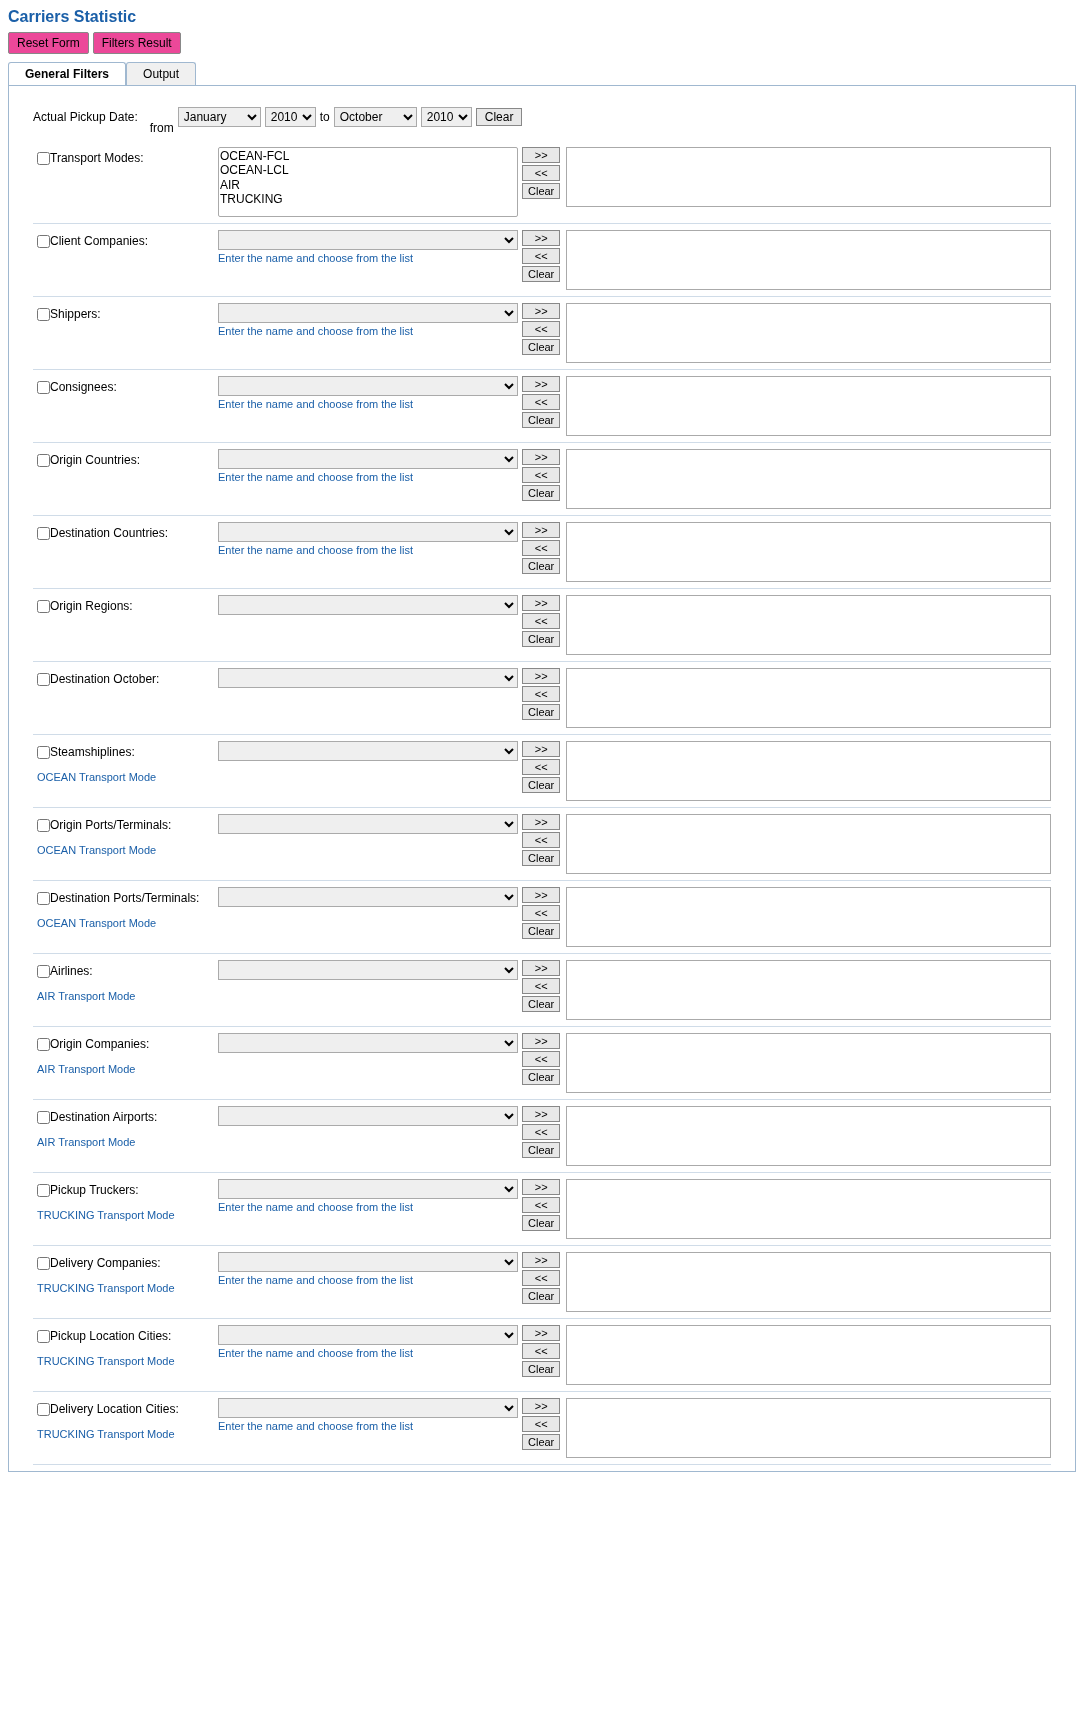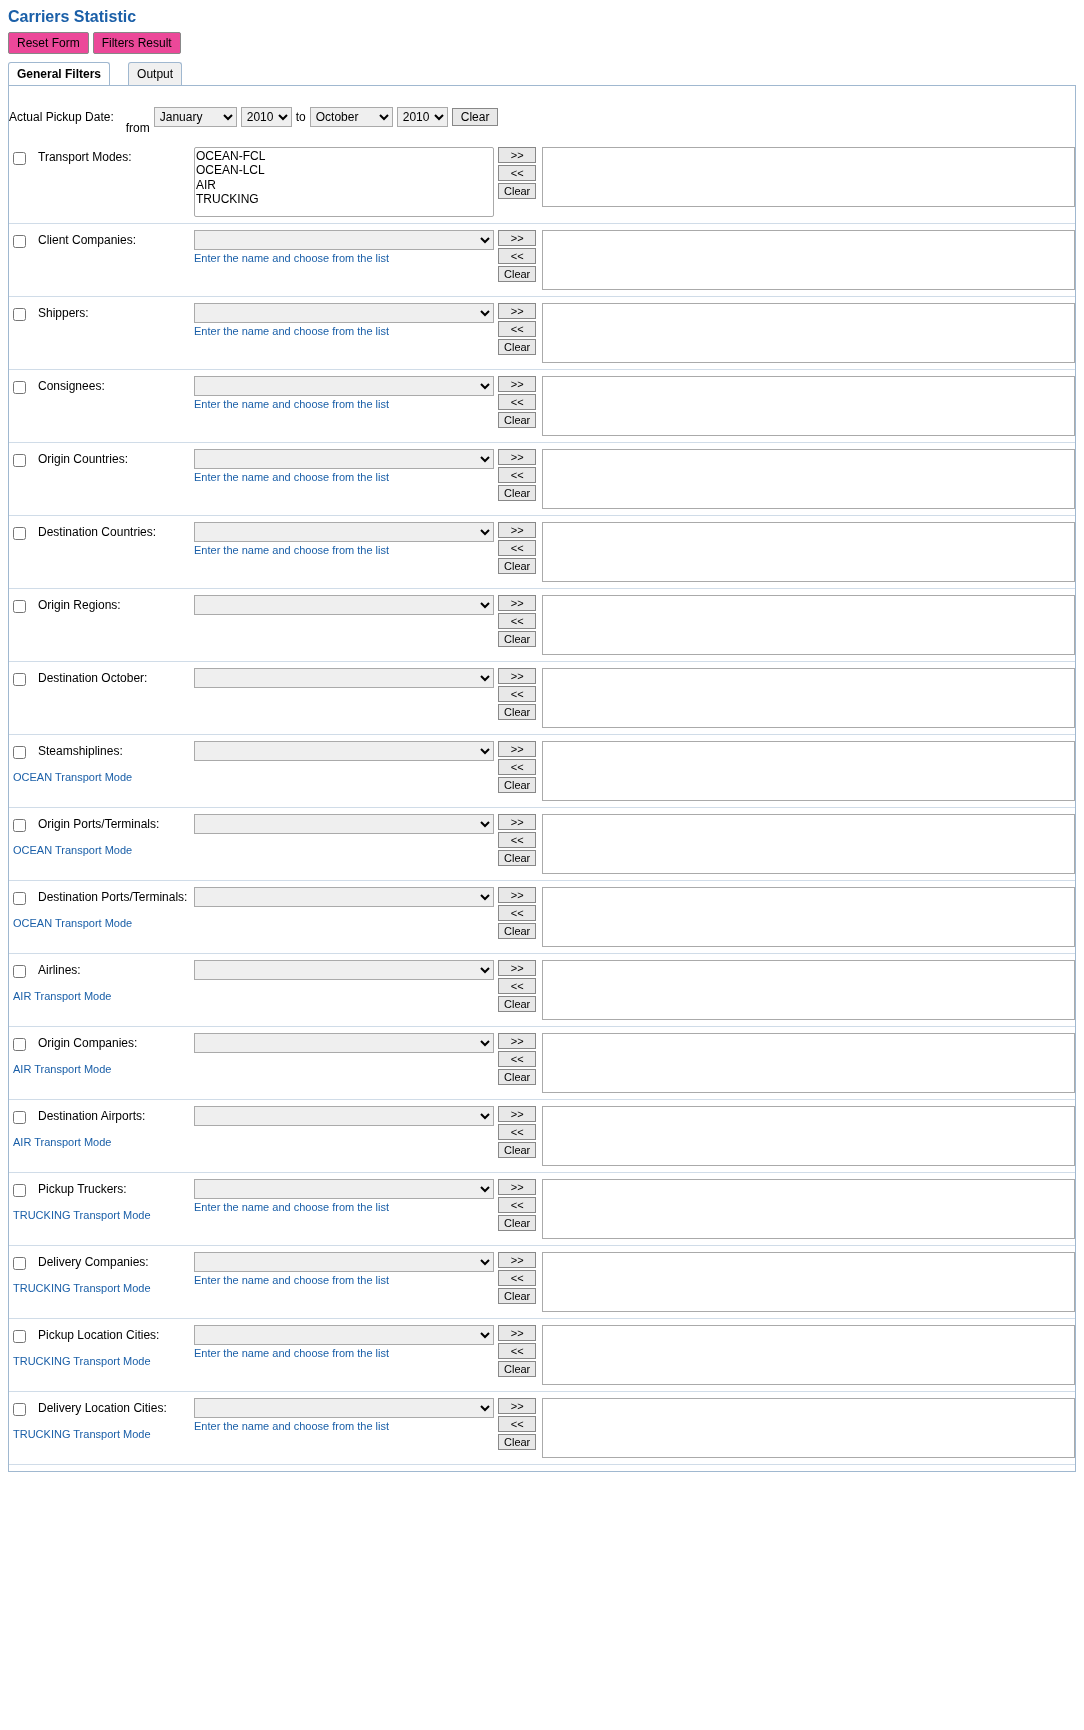--- a/index.html
+++ b/index.html
@@ -5,36 +5,36 @@
     * { box-sizing: border-box; margin: 0; padding: 0; }
     body { font-family: Arial, sans-serif; font-size: 12px; background: #fff; color: #000; padding: 8px; }
     h1 { color: #1a5fa8; font-size: 16px; font-weight: bold; margin-bottom: 6px; }
     .top-buttons { margin-bottom: 8px; display: flex; gap: 4px; }
     .top-buttons button {
       font-size: 12px; padding: 3px 8px; border: 1px solid #888; background: #ec4899;
       cursor: pointer; border-radius: 2px;
     }
     .tabs { display: flex; border-bottom: 1px solid #a0b8d0; margin-bottom: 0; }
     .tab {
-      padding: 4px 8px; font-size: 12px; border: 1px solid #a0b8d0; border-bottom: none;
-      cursor: pointer; background: #f0f0f0; margin-right: 18px; border-radius: 3px 3px 0 0;
+      padding: 4px 16px; font-size: 12px; border: 1px solid #a0b8d0; border-bottom: none;
+      cursor: pointer; background: #f0f0f0; margin-right: 0; border-radius: 3px 3px 0 0;
     }
     .tab.active { background: #fff; font-weight: bold; }
     .main-panel {
-      border: 1px solid #a0b8d0; border-top: none; padding: 6px 0;
+      border: 1px solid #a0b8d0; border-top: none; padding: 6px 24px;
     }
     .filter-row {
       display: flex; align-items: flex-start; border-bottom: 1px solid #d0dce8;
       padding: 6px 0; min-height: 40px;
     }
     .filter-label {
       width: 185px; min-width: 185px; padding-top: 3px; padding-left: 4px; font-size: 12px;
     }
     .filter-label .sub-label { color: #1a5fa8; font-size: 11px; display: block; margin-top: 12px; }
-    .filter-label .checkbox-wrap { display: flex; align-items: flex-start; gap: 12px; }
+    .filter-label .checkbox-wrap { display: flex; align-items: center; gap: 0; }
     .filter-controls { display: flex; flex: 1; align-items: flex-start; gap: 2px; }
     .select-area { display: flex; flex-direction: column; flex: 1; max-width: 300px; }
     .select-area select { width: 100%; font-size: 12px; border: 1px solid #aaa; padding: 1px; }
     .select-area .hint { color: #1a5fa8; font-size: 11px; margin-top: 2px; }
     .btn-group { display: flex; flex-direction: column; gap: 2px; margin-left: 2px; margin-top: 0; }
     .btn-group button {
       font-size: 11px; padding: 1px 5px; border: 1px solid #888; background: #e8e8e8;
       cursor: pointer; min-width: 38px;
     }
     .selected-area { flex: 1; min-height: 60px; border: 1px solid #aaa; background: #fff; margin-left: 4px; }

